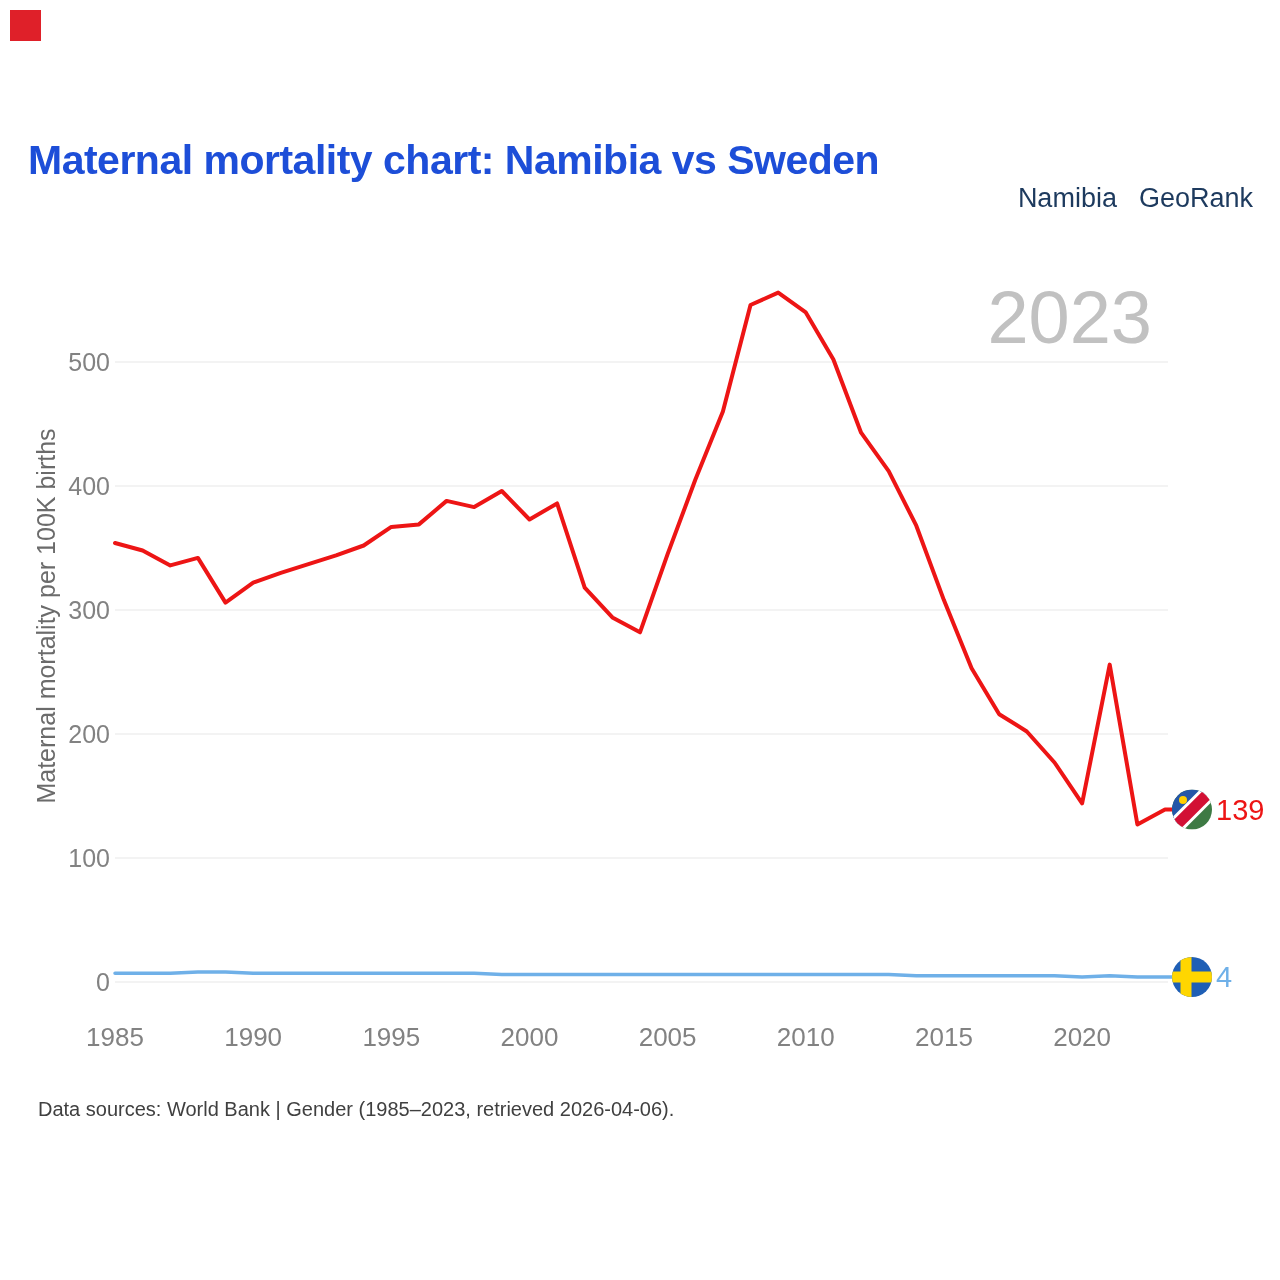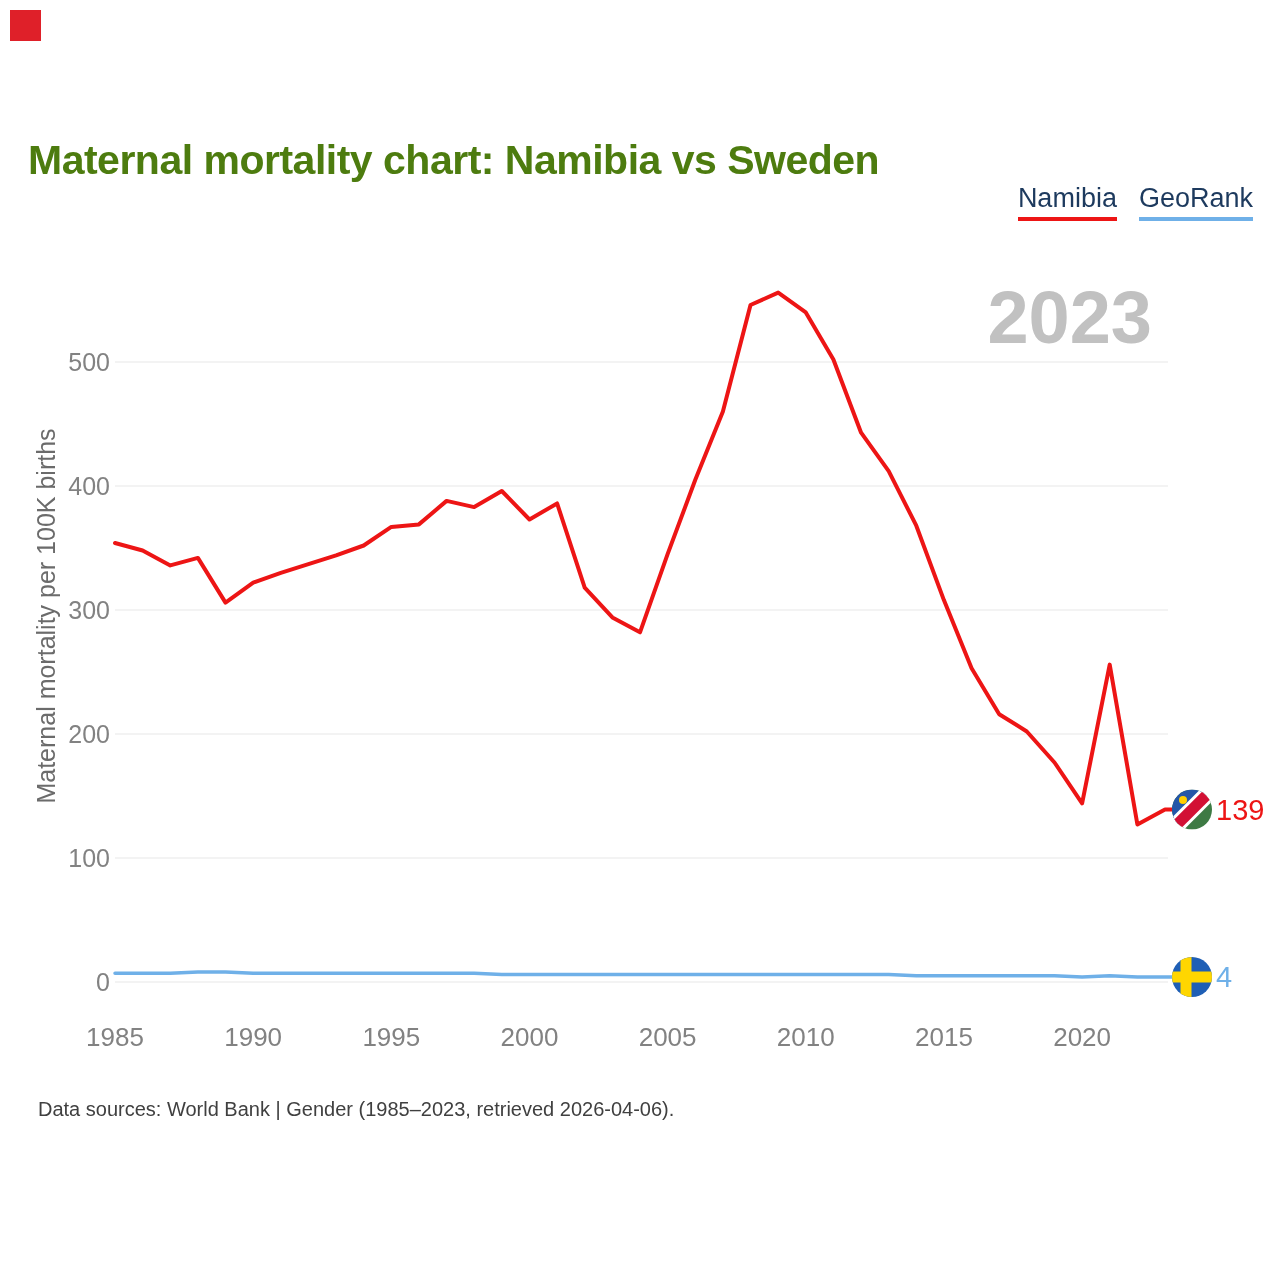--- a/index.html
+++ b/index.html
@@ -2,28 +2,28 @@
 <html><head>
 <meta charset="utf-8">
 <style>
   html,body{margin:0;padding:0;}
   body{
     width:1280px;height:1280px;position:relative;background:#ffffff;
     font-family:"Liberation Sans","DejaVu Sans",sans-serif;overflow:hidden;
   }
   .red-square{position:absolute;left:10px;top:10px;width:31px;height:31px;background:#df2029;}
   .page-title{
-    position:absolute;left:28px;top:110px;font-size:41px;font-weight:700;color:#4d7c0f;letter-spacing:-0.5px;
+    position:absolute;left:28px;top:110px;font-size:41px;font-weight:700;color:#1d4ed8;letter-spacing:-0.5px;
   }
   .legend{position:absolute;top:183px;right:27px;display:flex;gap:22px;}
-  .legend-item{display:flex;flex-direction:column;cursor:pointer;}
+  .legend-item{display:flex;flex-direction:row;cursor:pointer;}
   .legend-label{font-size:27px;color:#1d3a5e;}
   .legend-bar{height:4px;margin-top:3px;width:100%;}
   .watermark{
-    position:absolute;top:275px;right:128px;font-size:74px;font-weight:700;color:#c1c1c1;
+    position:absolute;top:275px;right:128px;font-size:74px;font-weight:400;color:#c1c1c1;
   }
   .y-axis-label{
     position:absolute;left:46px;top:616px;transform:translate(-50%,-50%) rotate(-90deg);
     font-size:25px;color:#6b6b6b;white-space:nowrap;
   }
   .footer{position:absolute;left:38px;top:1090px;font-size:20px;color:#404040;line-height:38px;}
   #chart-svg{position:absolute;left:0;top:0;}
   #chart-svg text{font-family:"Liberation Sans","DejaVu Sans",sans-serif;}
 </style>
 </head>

